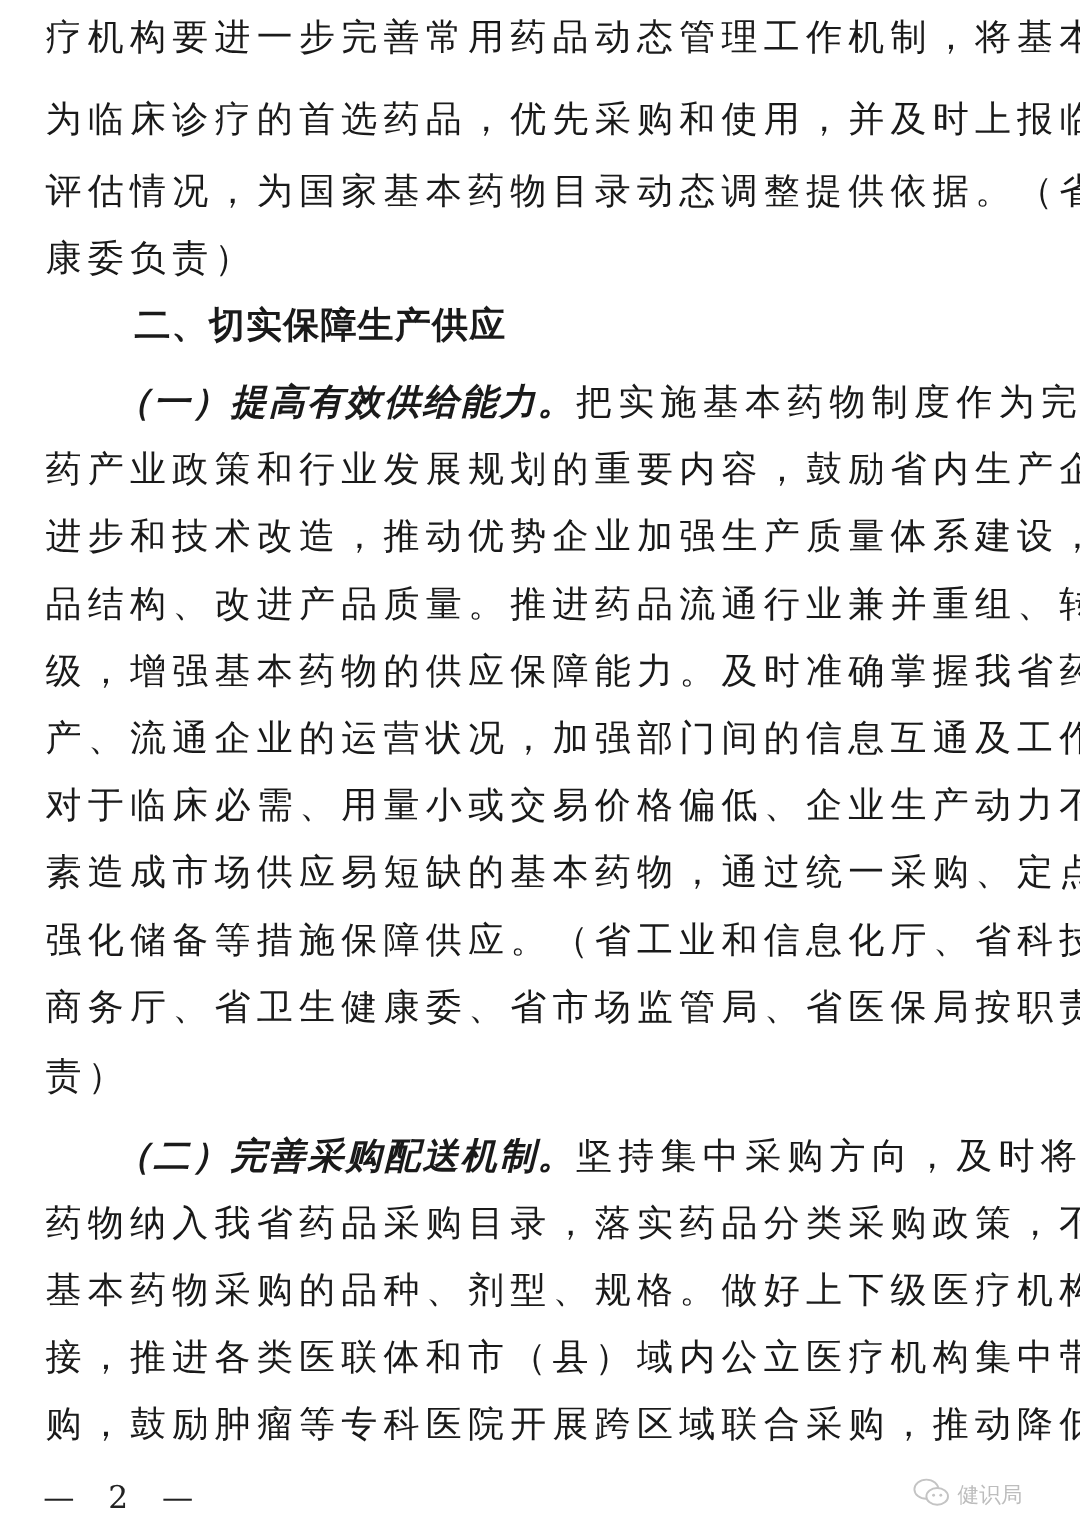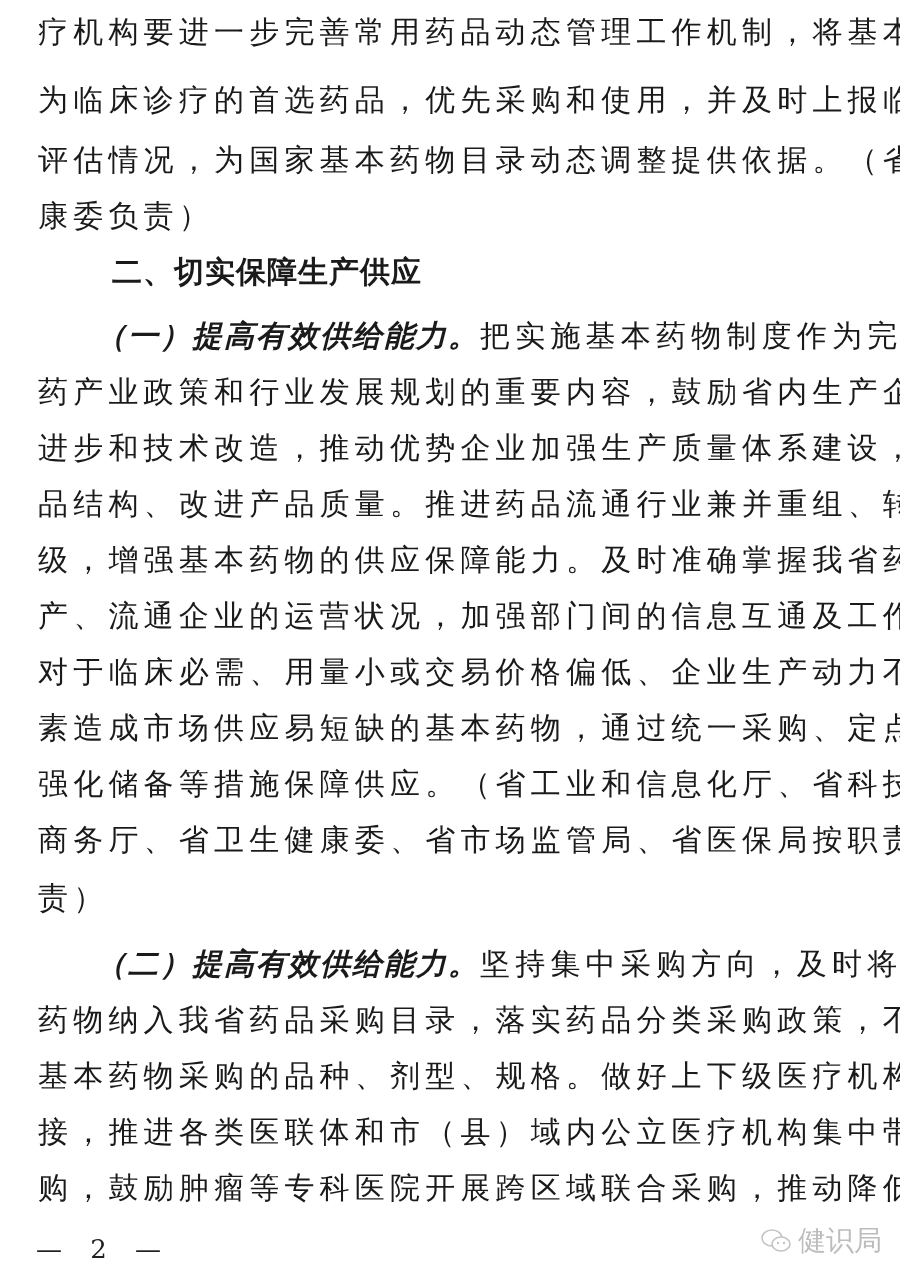--- a/index.html
+++ b/index.html
@@ -21,22 +21,22 @@
   .heading {
     position: absolute; left: 96px; font-size: 30px; line-height: 40px;
     font-weight: bold; font-family: "DejaVu Sans", sans-serif; letter-spacing: 1px; margin-left: 16px;
   }
   .pagenum {
     position: absolute; left: 36px; top: 1232px; font-size: 26px; line-height: 34px;
     letter-spacing: 10px; color: #222;
   }
   .watermark {
     position: absolute; left: 760px; top: 1224px; height: 34px;
-    display: flex; align-items: center; gap: 6px; color: #bdbdbd;
-    font-family: "DejaVu Sans", sans-serif; font-size: 28px;
+    display: flex; align-items: flex-end; gap: 6px; color: #bdbdbd;
+    font-family: "DejaVu Sans", sans-serif; font-size: 18px;
   }
   .wm-icon { width: 32px; height: 28px; }
 </style>
 </head>
 <body>
 
 <div class="page">
 
   <div class="line" style="top:12px">疗机构要进一步完善常用药品动态管理工作机制，将基本药物作</div>
   <div class="line" style="top:80px">为临床诊疗的首选药品，优先采购和使用，并及时上报临床使用</div>
@@ -53,21 +53,21 @@
   <div class="line" style="top:484px">品结构、改进产品质量。推进药品流通行业兼并重组、转型升</div>
   <div class="line" style="top:540px">级，增强基本药物的供应保障能力。及时准确掌握我省药品生</div>
   <div class="line" style="top:596px">产、流通企业的运营状况，加强部门间的信息互通及工作联动，</div>
   <div class="line" style="top:652px">对于临床必需、用量小或交易价格偏低、企业生产动力不足等因</div>
   <div class="line" style="top:708px">素造成市场供应易短缺的基本药物，通过统一采购、定点生产、</div>
   <div class="line" style="top:764px">强化储备等措施保障供应。（省工业和信息化厅、省科技厅、省</div>
   <div class="line" style="top:820px">商务厅、省卫生健康委、省市场监管局、省医保局按职责分工负</div>
   <div class="line last" style="top:878px">责）</div>
 
   <div class="line indent" style="top:944px">
-    <span class="bold">（二）提高有效供给能力。</span><span>坚持集中采购方向，及时将基本</span>
+    <span class="bold">（二）完善采购配送机制。</span><span>坚持集中采购方向，及时将基本</span>
   </div>
   <div class="line" style="top:1000px">药物纳入我省药品采购目录，落实药品分类采购政策，不断规范</div>
   <div class="line" style="top:1056px">基本药物采购的品种、剂型、规格。做好上下级医疗机构用药衔</div>
   <div class="line" style="top:1112px">接，推进各类医联体和市（县）域内公立医疗机构集中带量采</div>
   <div class="line" style="top:1168px">购，鼓励肿瘤等专科医院开展跨区域联合采购，推动降低药价。</div>
 
   <div class="pagenum">— 2 —</div>
 
   <div class="watermark">
     <svg class="wm-icon" viewBox="0 0 32 28">

